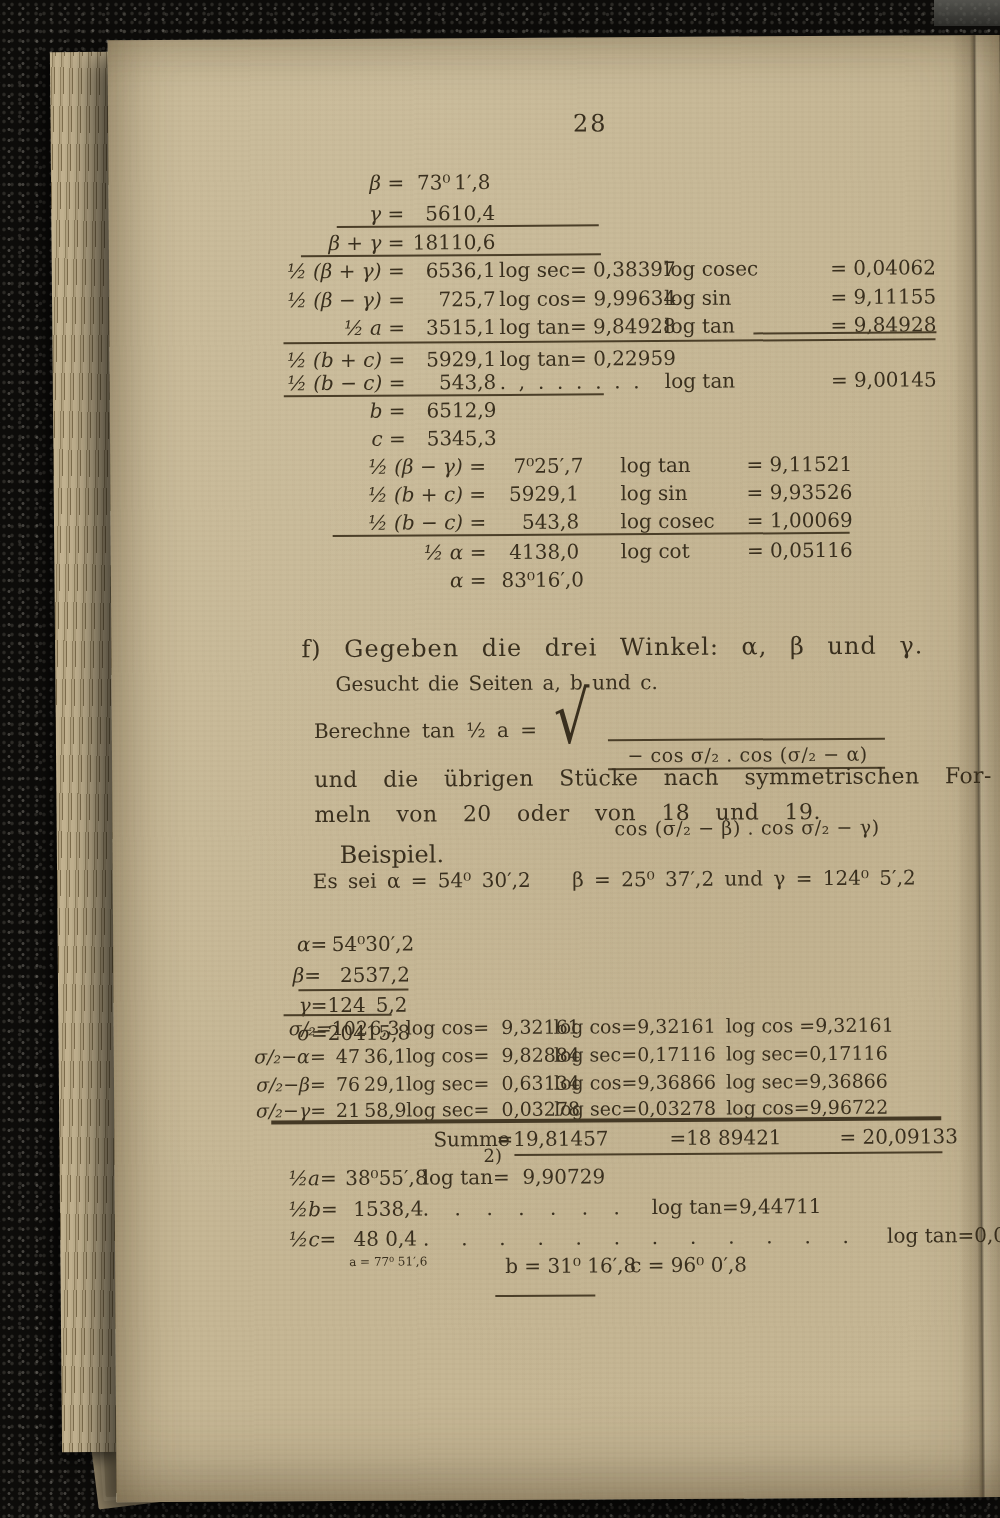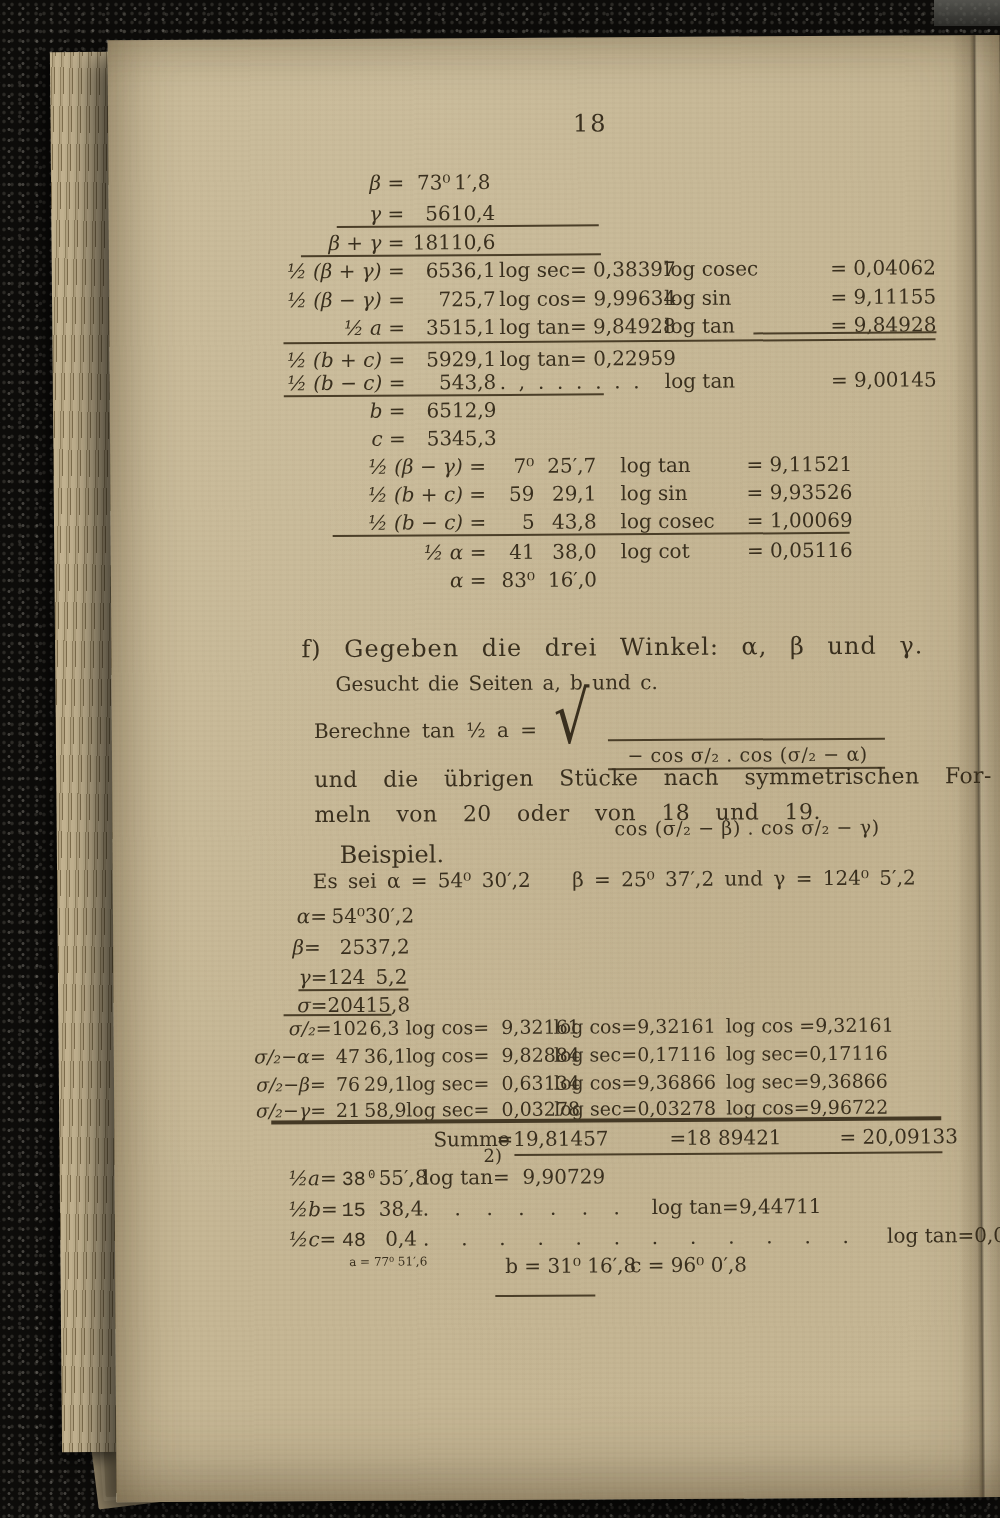--- a/index.html
+++ b/index.html
@@ -59,38 +59,38 @@
   .t1 .lb{width:128px; text-align:right;}
   .t1 .dg{width:40px; text-align:right;}
   .t1 .mn{width:40px; text-align:right;}
   .t1 .ca{width:162px; margin-left:8px; display:flex; justify-content:space-between;}
   .t1 .cb{width:272px; margin-left:3px; display:flex; justify-content:space-between;}
   .t1 .dots{width:162px; margin-left:8px;}
   
   .t2{left:270px;}
   .t2 .lb{width:220px; text-align:right;}
   .t2 .dg{width:42px; text-align:right;}
-  .t2 .mn{width:62px; text-align:right;}
+  .t2 .mn{width:62px; text-align:left;}
   .t2 .fv{width:232px; margin-left:24px; display:flex; justify-content:space-between;}
   
   .ts{left:282px;}
   .ts .lb{width:40px; text-align:right;}
-  .ts .dg{width:38px; text-align:right;}
+  .ts .dg{width:38px; text-align:right;margin-top:28px;}
   .ts .mn{width:42px; text-align:right;}
   
   .tg{left:246px; font-size:19px;}
   .tg .lb{width:80px; text-align:right;}
   .tg .dg{width:32px; text-align:center;}
   .tg .mn{width:36px; text-align:right;}
   .tg .ga{margin-left:6px; width:148px;}
   .tg .gb{width:172px;}
   
   .th{left:282px;}
   .th .lb{width:53px; text-align:right;}
-  .th .dg{width:37px; font-family:Liberation Mono, monospace;}
+  .th .dg{width:37px; text-align:right;}
   .th .mn{width:38px; text-align:right;}
   .th .rest{margin-left:6px;}
   
   .summe{left:427px; top:1129px;}
   .summe .s0{width:63px;}
   .summe .s1{width:173px;}
   .summe .s2{width:170px;}
   
   .formula{position:absolute; left:310px; top:698px;}
   .fpre{position:absolute; left:0; top:22px; font-size:20px; word-spacing:5px; white-space:pre;}
@@ -119,21 +119,21 @@
   <div class="cover-patch"></div>
   <div class="fan fan1"></div>
   <div class="fan fan2"></div>
   <div class="fan fan3"></div>
   <div class="stack-left"></div>
 
   <div class="page">
     <div class="gutter"></div>
     <div class="content">
 
-      <div class="tx pagenum">18</div>
+      <div class="tx pagenum">28</div>
 
       <div class="row t1" style="top:172px">
         <span class="lb it">β = </span>
         <span class="dg">73⁰</span>
         <span class="mn">1′,8</span>
       </div>
       <div class="row t1" style="top:203px">
         <span class="lb it">γ = </span>
         <span class="dg">56</span>
         <span class="mn">10,4</span>

